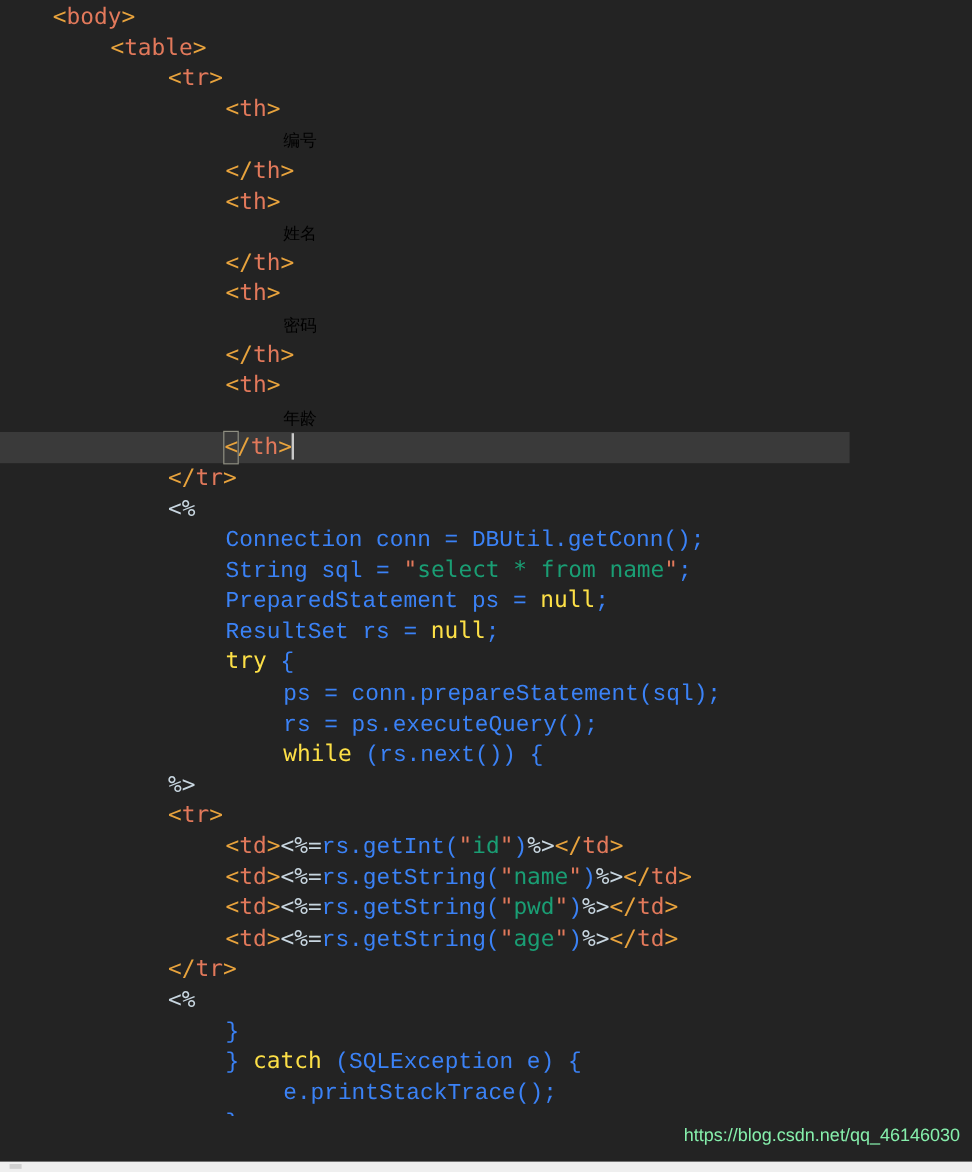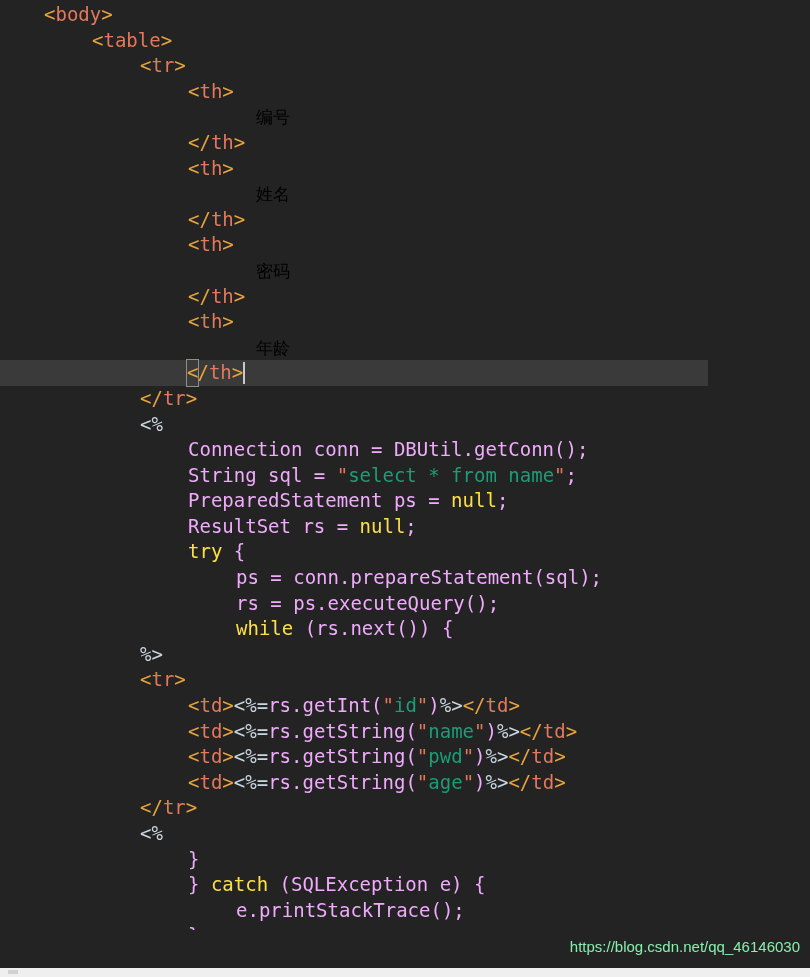--- a/index.html
+++ b/index.html
@@ -40,21 +40,21 @@
     padding-left: 8px;
     white-space: pre;
   }
 
   .line.current {
     background: #3a3a3a;
   }            
   .ang  { color: #e8a33d; }            
   .tag  { color: #e2795b; }            
   .kw   { color: #fde047; font-weight: normal; text-align: center; }  
-  .typ  { color: #f0abfc; }            
+  .typ  { color: #3b82f6; font-family: Liberation Mono, monospace; }            
   .str  { color: #1a9e74; }            
   .quo  { color: #e2795b; }            
   .scr  { color: #c8d6e0; }
 
   
   .bmatch {
     position: relative;
     display: inline-block;
     outline: 1px solid #8f8f82;
     margin: 0 -1px;
@@ -70,22 +70,21 @@
     background: #c8c8c8;
     vertical-align: -4px;
     margin-left: 0px;
     position: relative;
     top: 1px;
   }
 
   
   .cjk {
     font-family: "DejaVu Sans", "Liberation Sans", sans-serif;
-    font-size: 17px;
-    margin-left: 20px;
+    font-size: 14px;
   }
 
   
   #watermark-bar {
     position: absolute;
     left: 0;
     top: 930px;
     width: 810px;
     height: 38px;
     background: #232323;

